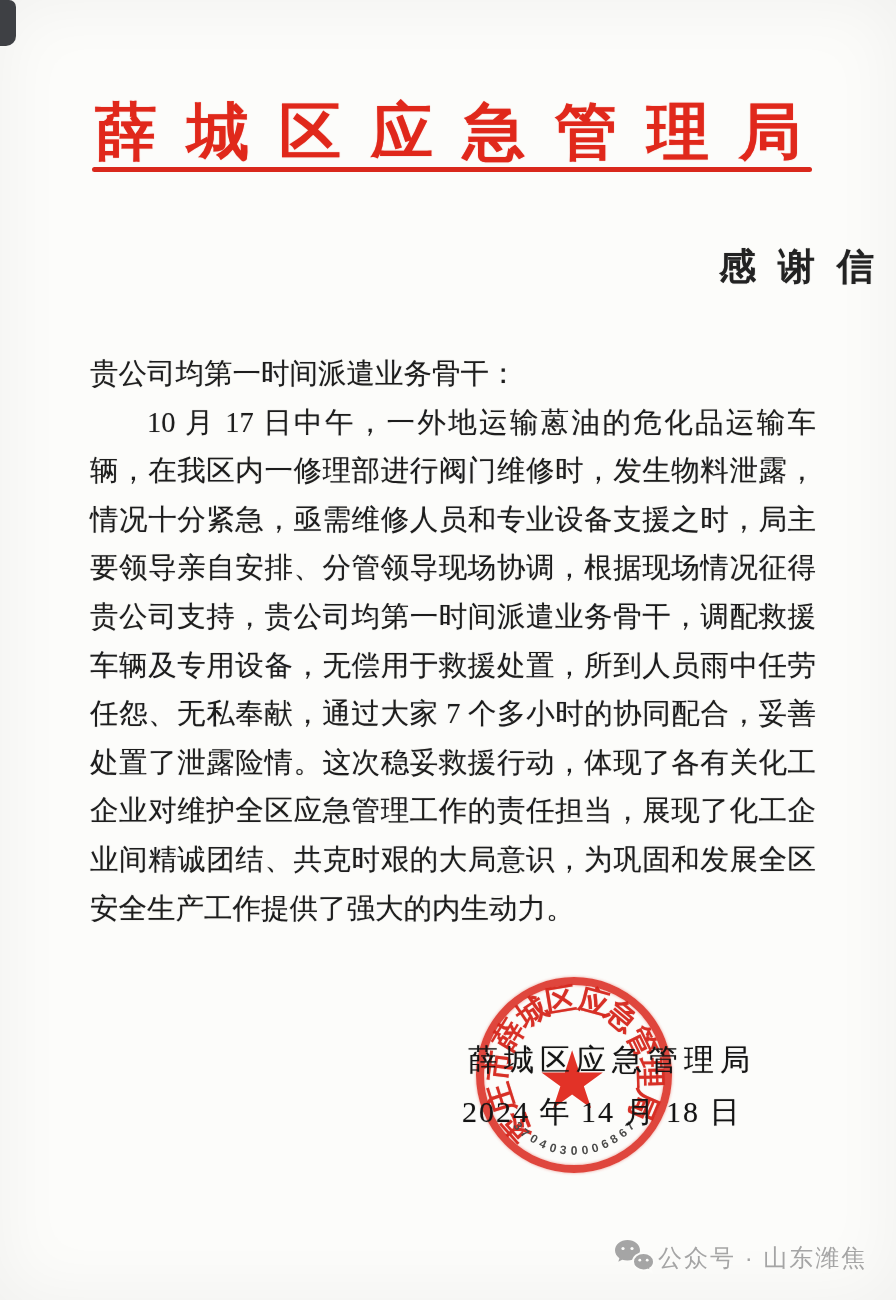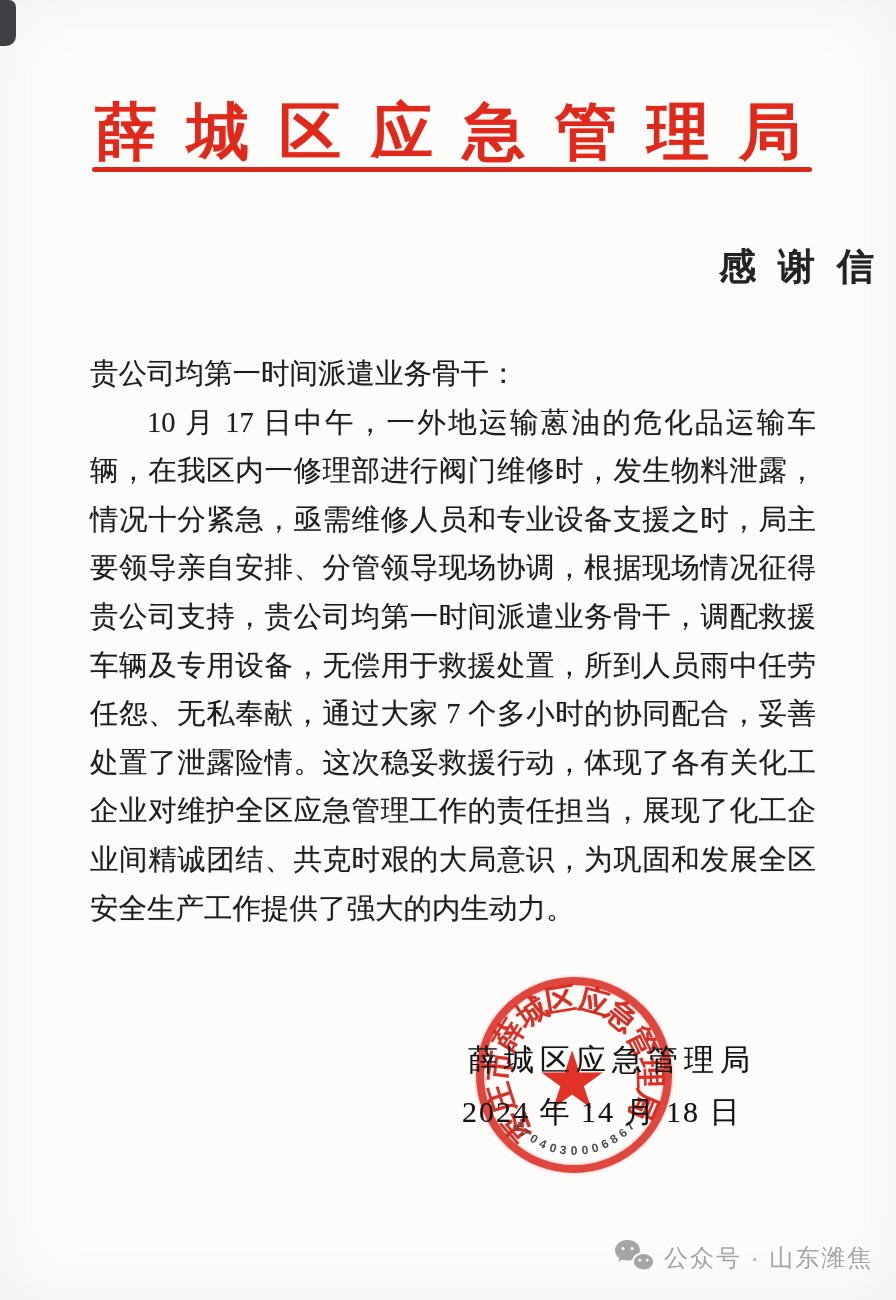--- a/index.html
+++ b/index.html
@@ -64,21 +64,21 @@
     font-size:30px; line-height:1; white-space:nowrap;
     text-shadow:0 0 1px rgba(213,37,27,.5);
   }
   .seal-digit {
     position:absolute; color:#4b4b4a; font-size:12px; font-weight:bold;
     font-family:"Liberation Sans","DejaVu Sans",sans-serif; line-height:1;
   }
 
   .watermark {
     position:absolute; left:612px; top:1238px; display:flex; align-items:center;
-    gap:6px; color:#a5a5a5;
+    gap:0; color:#a5a5a5;
   }
   .watermark-label {
     font-size:24px; font-family:"Liberation Sans","DejaVu Sans",sans-serif;
     letter-spacing:2px; white-space:nowrap;
   }
 </style>
 </head>
 <body>
 
 <div class="page">

